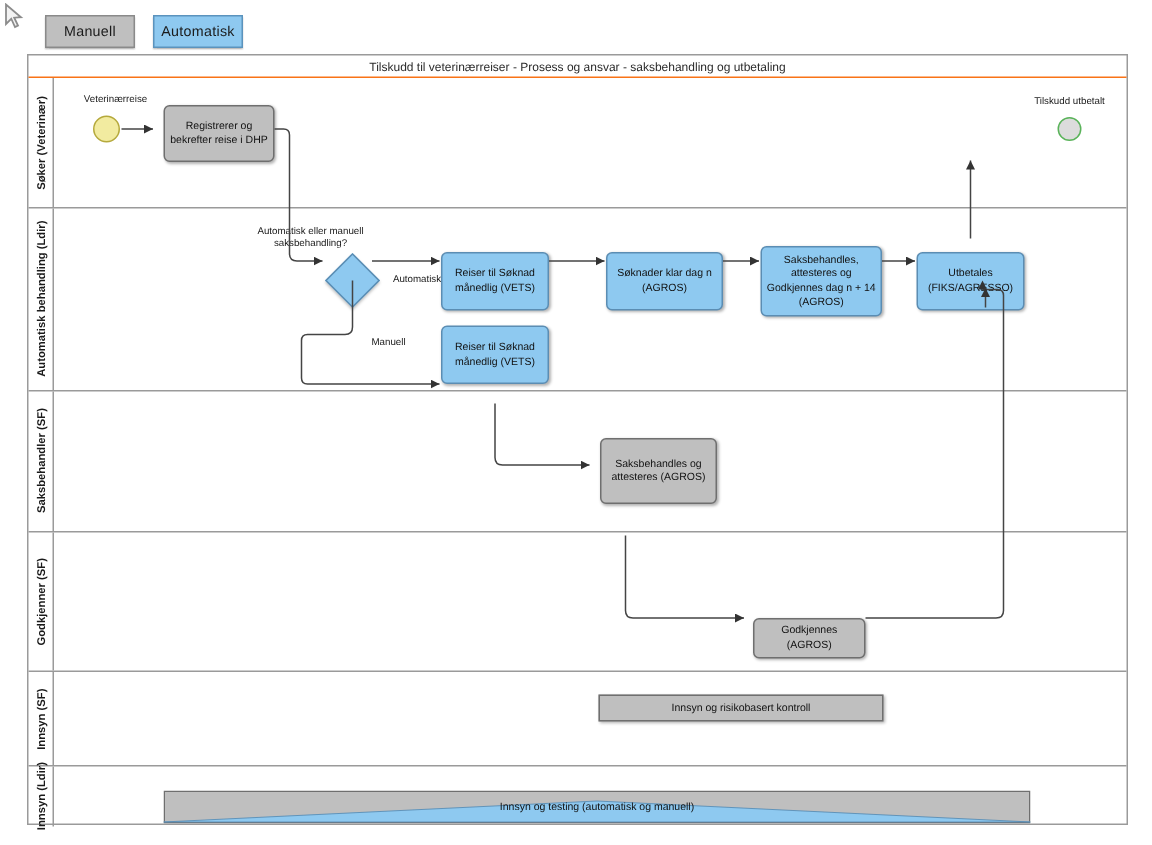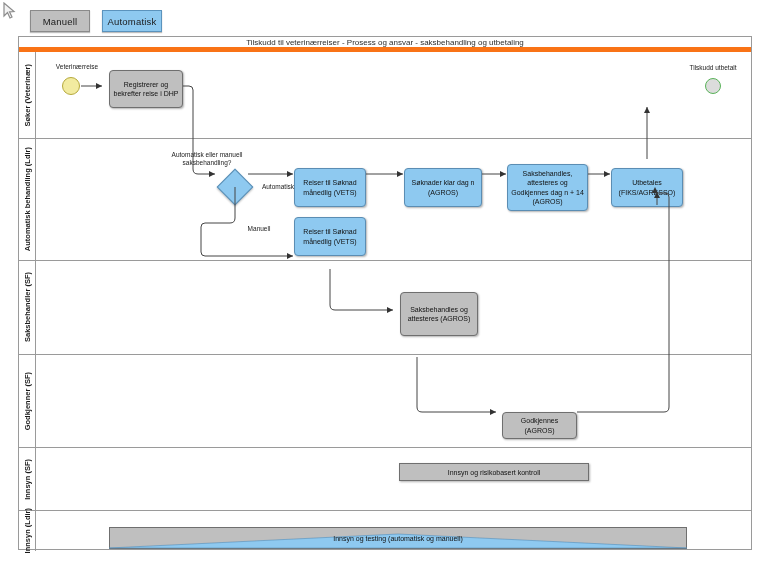--- a/index.html
+++ b/index.html
@@ -25,21 +25,21 @@
   }
   .tbtn.gray{background:#bfbfbf;}
   .tbtn.blue{background:#8ec9f0;border-color:#5b93bd;}
   
   .pool{
     position:absolute;left:18px;top:36px;width:734px;height:514px;
     border:1px solid #9a9a9a;background:#ffffff;box-sizing:border-box;
   }
   .pool-title{
     position:absolute;left:0;top:0;width:100%;height:15px;
-    border-bottom:5px solid #f97316;
+    border-bottom:1px solid #f97316;
     display:flex;align-items:center;justify-content:center;
     font-size:8px;color:#2b2b2b;box-sizing:border-box;
   }
   .lanes{position:absolute;left:0;top:15px;right:0;bottom:0;}
   .lane{position:absolute;left:0;width:100%;box-sizing:border-box;border-bottom:1px solid #9a9a9a;}
   .lane:last-child{border-bottom:none;}
   .lane-label{
     position:absolute;left:0;top:0;width:17px;height:100%;
     border-right:1px solid #9a9a9a;box-sizing:border-box;
     display:flex;align-items:center;justify-content:center;

